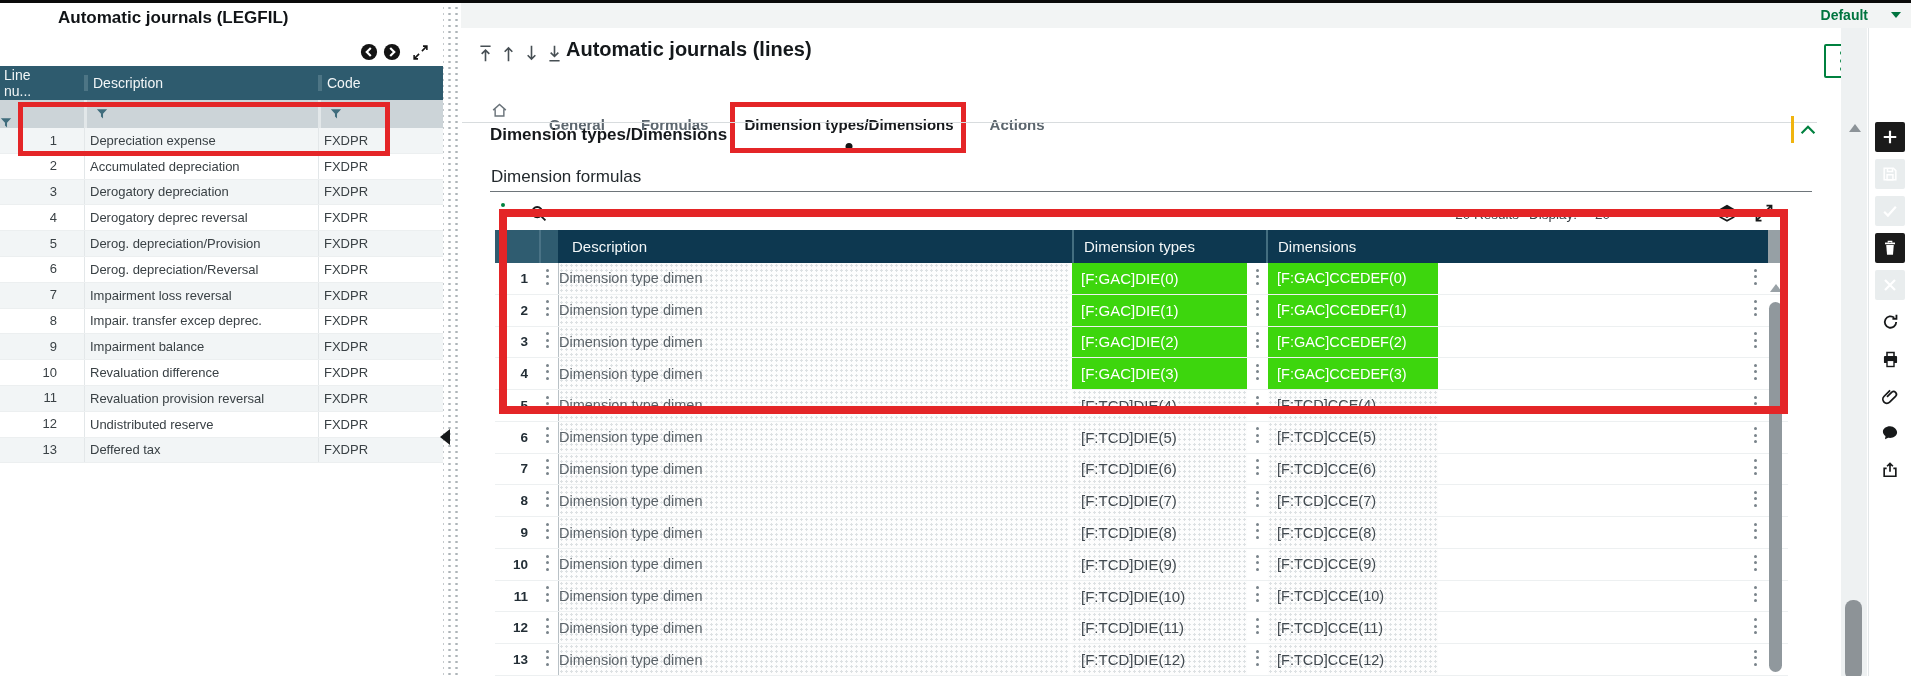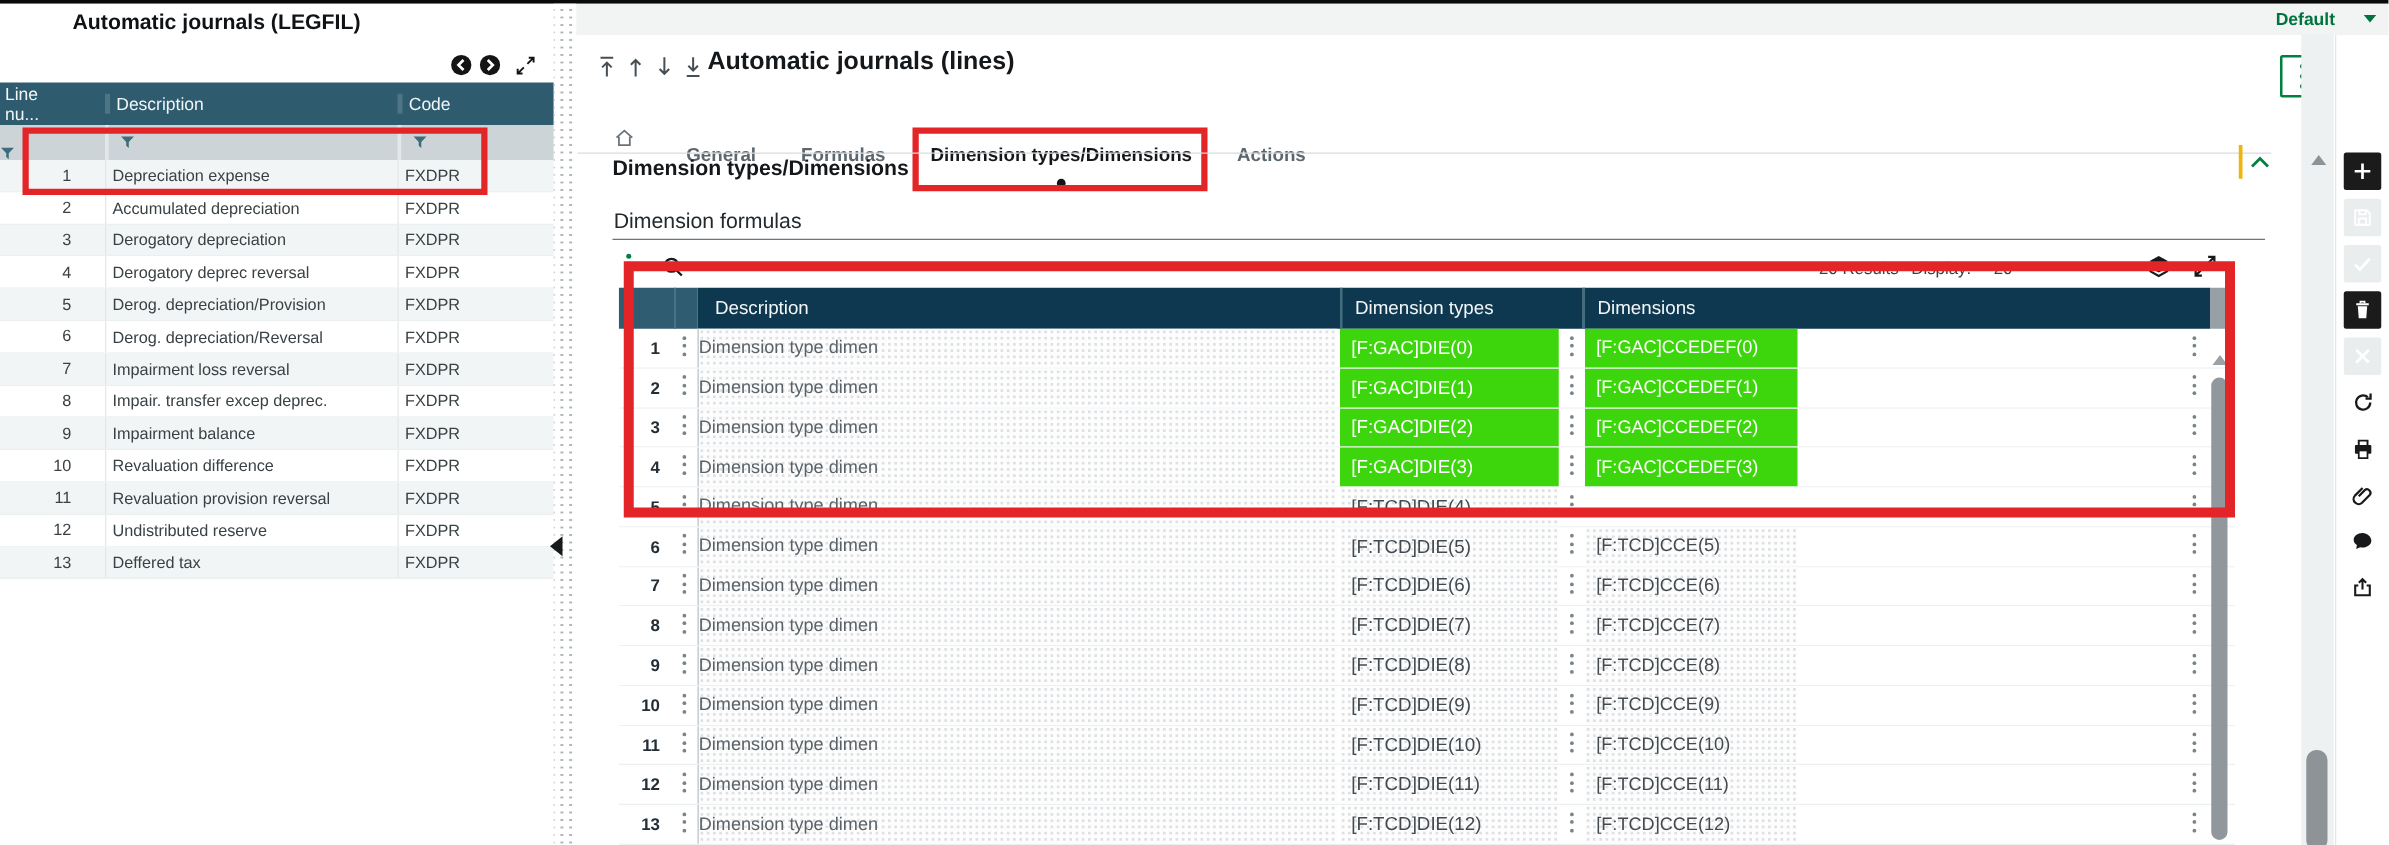--- a/index.html
+++ b/index.html
@@ -499,20 +499,21 @@
           </div>
     <div class="gdesc dotted">Dimension type dimen</div>
     <div class="gtype dotted">[F:TCD]DIE(4)</div>
     <div class="kebab">
             <i>
               <b></b>
               <b></b>
               <b></b>
             </i>
           </div>
+    <div class="gdim dotted">[F:TCD]CCE(4)</div>
     <div class="gspacer"></div>
     <div class="kebab kebab-end">
             <i>
               <b></b>
               <b></b>
               <b></b>
             </i>
           </div>
   </div>
 

